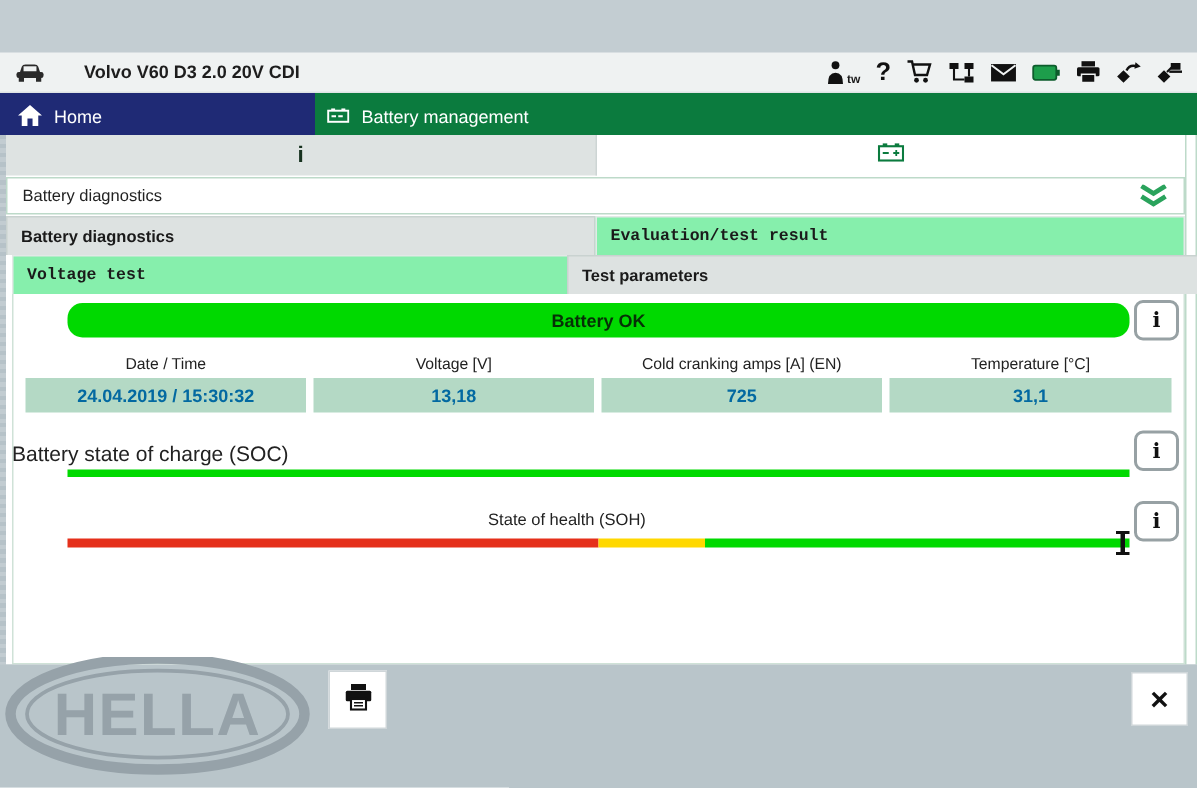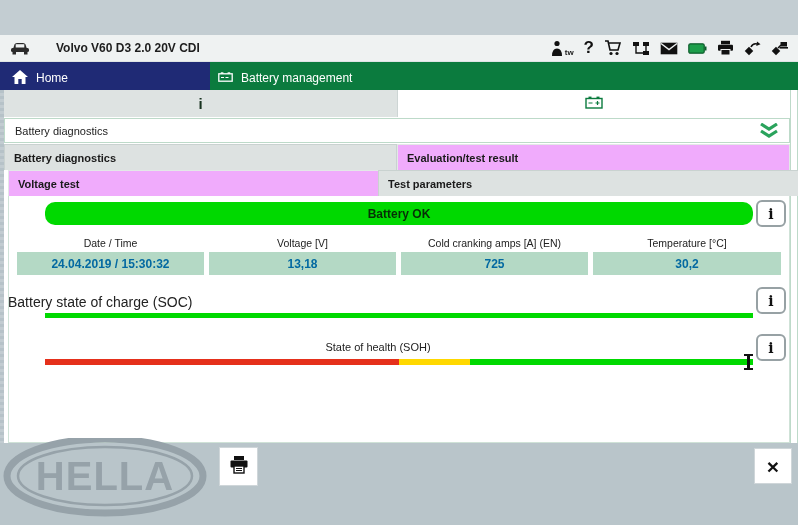--- a/index.html
+++ b/index.html
@@ -46,21 +46,21 @@
   
   .expander { left:4px; top:118px; width:786px; height:25px; background:#fff;
     border:1px solid #bddac9; display:flex; align-items:center; padding:0 10px;
     font-size:11px; color:#222; cursor:pointer; }
   .expander .chev { margin-left:auto; display:flex; }
 
   
   .stab { height:26px; display:flex; align-items:center; padding-left:9px;
     font-size:11px; font-weight:bold; color:#1a1a1a; cursor:pointer; }
   .stab.gray { background:#dde2e1; border:1px solid #c9d2d0; border-bottom:none; }
-  .stab.white { background:#f0abfc; border:1px solid #e3e8e7; border-bottom:none; }
+  .stab.white { background:#86efac; border:1px solid #e3e8e7; border-bottom:none;font-family:Liberation Mono, monospace; }
   .r1a { left:4px; top:144px; width:393px; }
   .r1b { left:397px; top:144px; width:393px; }
   .r2a { left:8px; top:170px; width:389px; }
   .r2b { left:378px; top:170px; width:433px; }
 
   
   .content { left:8px; top:196px; width:782px; height:247px; background:#fff;
     border:1px solid #cfe2d7; border-top:none; }
 
   .status-bar { left:45px; top:202px; width:708px; height:23px;
@@ -242,21 +242,21 @@
 <div class="abs ibtn ibtn1">i</div>
 
 <div class="abs thead c1">Date / Time</div>
 <div class="abs thead c2">Voltage [V]</div>
 <div class="abs thead c3">Cold cranking amps [A] (EN)</div>
 <div class="abs thead c4">Temperature [°C]</div>
 
 <div class="abs tcell c1" style="background: rgb(180, 217, 197);">24.04.2019 / 15:30:32</div>
 <div class="abs tcell c2" style="background: rgb(180, 217, 197);">13,18</div>
 <div class="abs tcell c3" style="background: rgb(180, 217, 197);">725</div>
-<div class="abs tcell c4" style="background: rgb(180, 217, 197);">30,2</div>
+<div class="abs tcell c4" style="background: rgb(180, 217, 197);">31,1</div>
 
 <div class="abs gauge-label">Battery state of charge (SOC)</div>
 <div class="abs ibtn ibtn2">i</div>
 <div class="abs soc-bar">
   <div class="soc-fill" style="width: 100%; background: rgb(0, 217, 0);"></div>
 </div>
 
 <div class="abs soh-label">State of health (SOH)</div>
 <div class="abs ibtn ibtn3">i</div>
 <div class="abs soh-bar">

